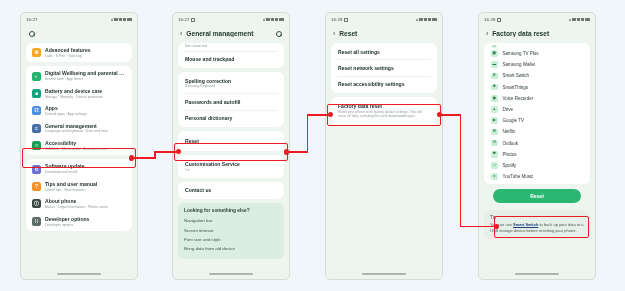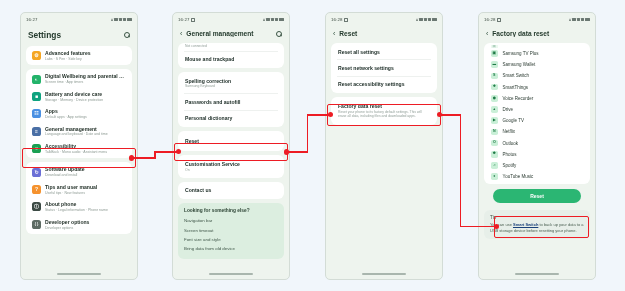--- a/index.html
+++ b/index.html
@@ -161,21 +161,20 @@
       <div class="sb-icons">
         <span class="sb-ic tri"></span>
         <span class="sb-ic"></span>
         <span class="sb-ic"></span>
         <span class="sb-ic"></span>
         <span class="sb-ic batt"></span>
       </div>
     </div>
 
     <div class="apptitle">
-      <div class="ttl big">Settings</div>
       <div class="srch"></div>
     </div>
 
     <div class="scroll">
       <div class="card">
         <div class="row">
           <div class="ico" style="background:#f5a623">⚙</div>
           <div class="txt">
             <div class="t1">Advanced features</div>
             <div class="t2">Labs · S Pen · Side key</div>

